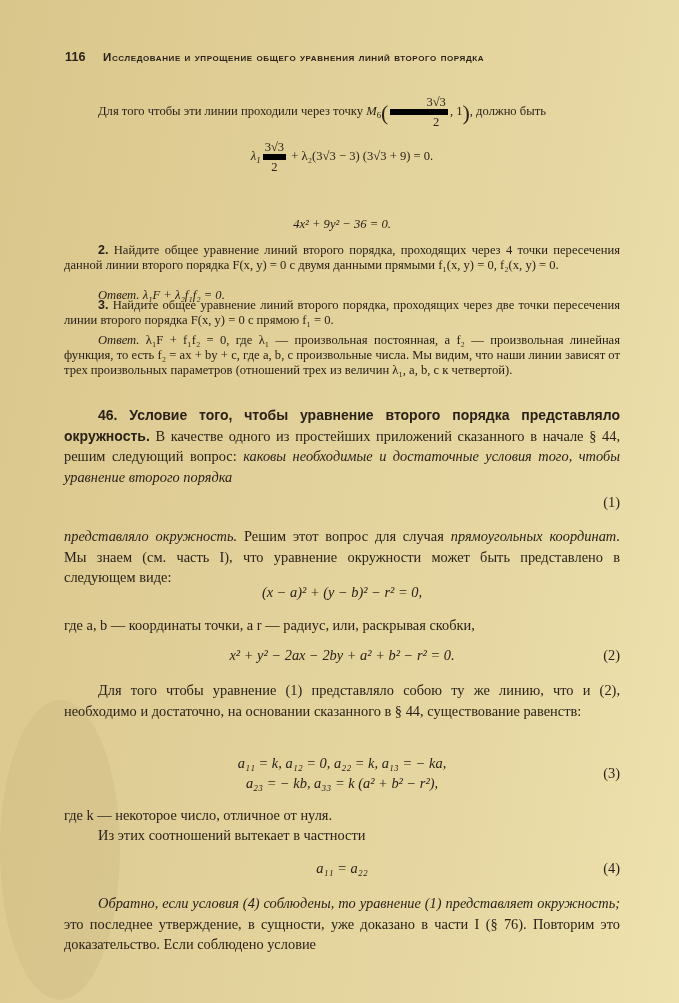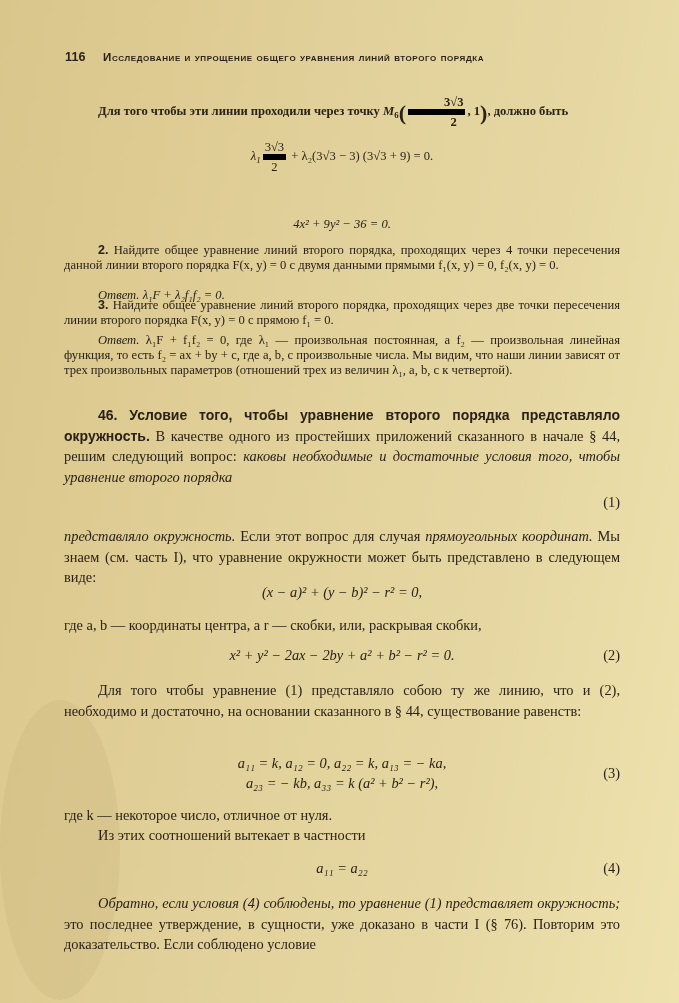--- a/index.html
+++ b/index.html
@@ -34,21 +34,21 @@
 <body>
 
 <div class="page">
   <div class="stain" style="left:0;top:700px;width:120px;height:300px;"></div>
 
   <div class="abs header">
     <span class="num">116</span>
     <span class="title">Исследование и упрощение общего уравнения линий второго порядка</span>
   </div>
 
-  <div class="para small indent" style="top:95px;line-height:17px;font-weight:bold;">
+  <div class="para small indent" style="top:95px;line-height:17px;">
     <span>Для того чтобы эти линии проходили через точку </span><span class="it">M</span><sub>6</sub><span style="font-size:22px;vertical-align:middle;">(</span><span class="frac"><span class="n">3√3</span><span class="d">2</span></span><span>, 1</span><span style="font-size:22px;vertical-align:middle;">)</span><span>, должно быть</span>
   </div>
 
   <div class="formula small" style="top:140px;line-height:18px;">
     <span>λ</span><sub>1</sub><span class="frac"><span class="n">3√3</span><span class="d">2</span></span><span style="font-style:normal"> + λ₂(3√3 − 3) (3√3 + 9) = 0.</span>
   </div>
 
 
   <div class="formula small" style="top:217px;">4x² + 9y² − 36 = 0.</div>
 
@@ -68,26 +68,26 @@
 
   <div class="para body indent" style="top:405px;">
     <span class="bold">46. Условие того, чтобы уравнение второго порядка представляло окружность.</span><span> В качестве одного из простейших приложений сказанного в начале § 44, решим следующий вопрос: </span><span class="it">каковы необходимые и достаточные условия того, чтобы уравнение второго порядка</span>
   </div>
 
   <div class="formula body" style="top:492px;">
     <span class="eqnum">(1)</span>
   </div>
 
   <div class="para body" style="top:526px;">
-    <span class="it">представляло окружность.</span><span> Если этот вопрос для случая </span><span class="it">прямоугольных координат.</span><span> Мы знаем (см. часть I), что уравнение окружности может быть представлено в следующем виде:</span>
+    <span class="it">представляло окружность.</span><span> Решим этот вопрос для случая </span><span class="it">прямоугольных координат.</span><span> Мы знаем (см. часть I), что уравнение окружности может быть представлено в следующем виде:</span>
   </div>
 
   <div class="formula body" style="top:582px;">(x − a)² + (y − b)² − r² = 0,</div>
 
-  <div class="para body" style="top:615px;">где a, b — координаты центра, а r — скобки, или, раскрывая скобки,</div>
+  <div class="para body" style="top:615px;">где a, b — координаты точки, а r — радиус, или, раскрывая скобки,</div>
 
   <div class="formula body" style="top:645px;">
     <span>x² + y² − 2ax − 2by + a² + b² − r² = 0.</span>
     <span class="eqnum">(2)</span>
   </div>
 
   <div class="para body indent" style="top:680px;">Для того чтобы уравнение (1) представляло собою ту же линию, что и (2), необходимо и достаточно, на основании сказанного в § 44, существование равенств:</div>
 
   <div class="formula body" style="top:753px;line-height:20px;">
     <div>a₁₁ = k,  a₁₂ = 0,  a₂₂ = k,  a₁₃ = − ka,</div>

